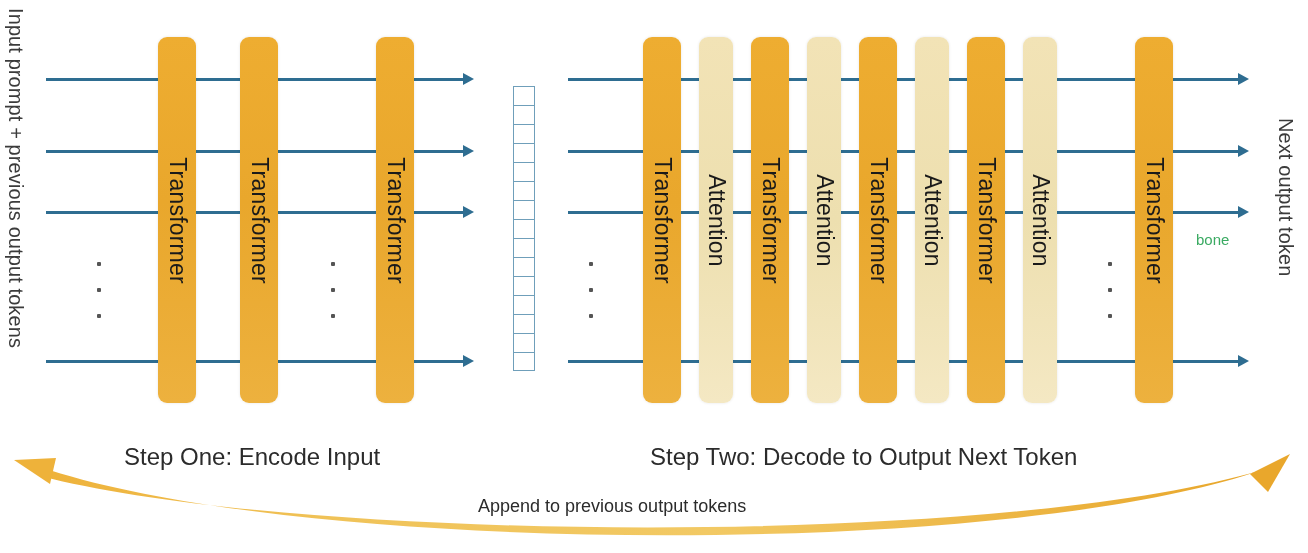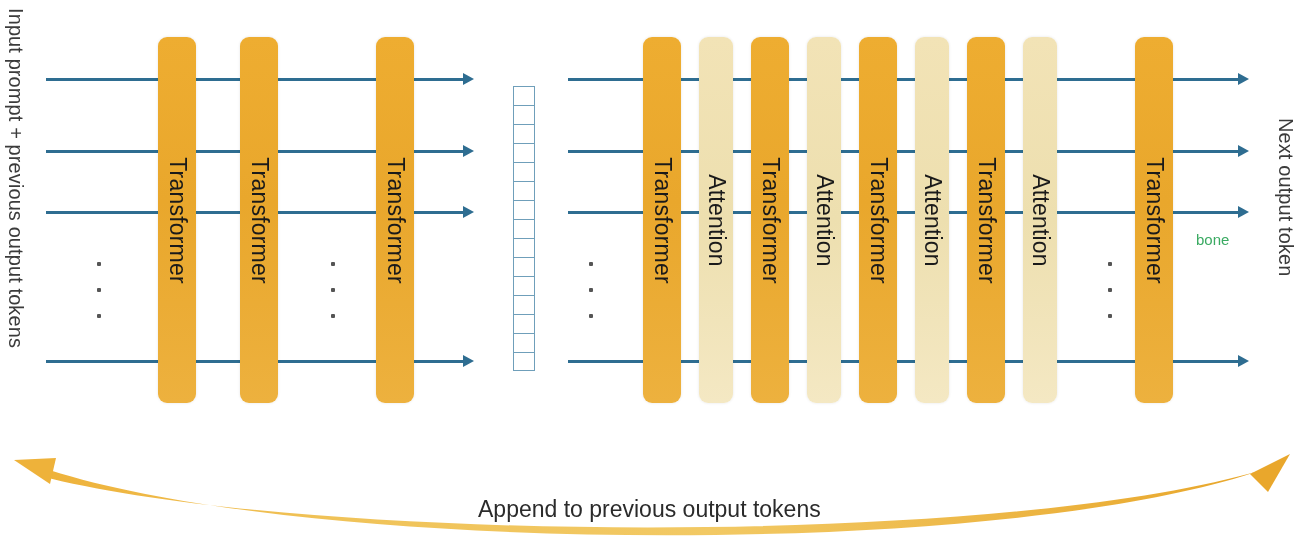--- a/index.html
+++ b/index.html
@@ -126,21 +126,21 @@
     font-family: "Liberation Sans", sans-serif;
     font-size: 24px;
     color: #2b2b2b;
     white-space: nowrap;
   }
   #caption-step-one { left: 124px; top: 443px; }
   #caption-step-two { left: 650px; top: 443px; }
   #caption-append {
     left: 478px;
     top: 496px;
-    font-size: 23px;
+    font-size: 18px;
     color: #2b2b2b;
   }
 
   
   #output-token-text {
     position: absolute;
     left: 1196px;
     top: 231px;
     font-family: "Liberation Sans", sans-serif;
     font-size: 15px;
@@ -312,21 +312,23 @@
     <i></i>
   </div>
   <div class="ellipsis" style="left:1108px; top:262px;">
     <i></i>
     <i></i>
     <i></i>
   </div>
 
   <div id="output-token-text">bone</div>
 
-
+  <div class="caption" id="caption-step-one">Step One: Encode Input</div>
+
+  <div class="caption" id="caption-step-two">Step Two: Decode to Output Next Token</div>
 
   <div class="caption" id="caption-append">Append to previous output tokens</div>
 
   <svg id="feedback-curve" viewBox="0 0 1308 113">
     <defs>
       <linearGradient id="curveGrad" x1="0" y1="0" x2="1" y2="0">
         <stop offset="0%" stop-color="#eeb23a"></stop>
         <stop offset="25%" stop-color="#f0c359"></stop>
         <stop offset="55%" stop-color="#f2c964"></stop>
         <stop offset="100%" stop-color="#e8a62a"></stop>

